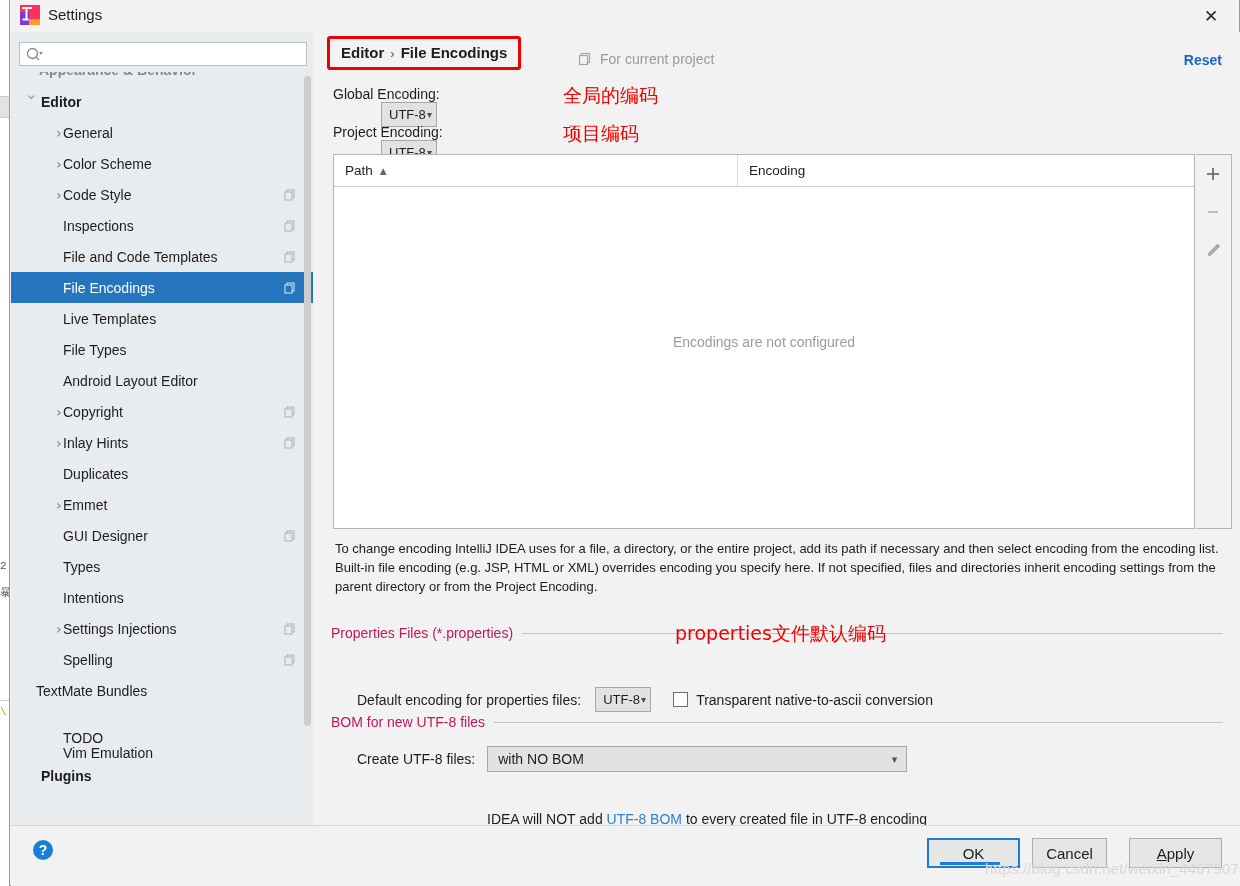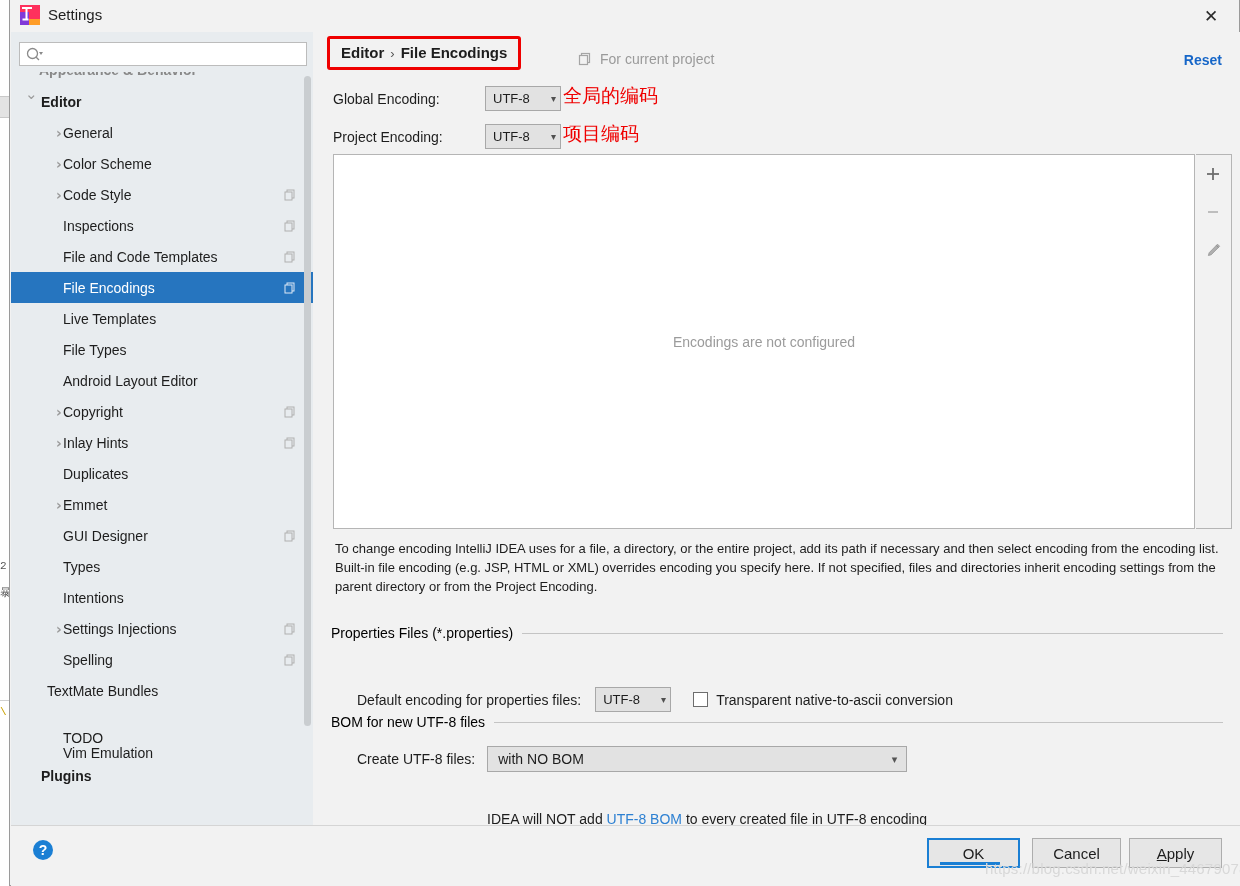--- a/index.html
+++ b/index.html
@@ -246,28 +246,29 @@
     cursor: pointer;
     font-weight: bold;
   }
 
   .enc-row {
     position: absolute;
     left: 20px;
     display: flex;
     align-items: center;
     white-space: nowrap;
+    flex-direction: column;
   }
   .enc-row .enc-label {
     font-size: 14px;
     color: #1d1d1d;
     width: 152px;
   }
   .combo-sm {
-    width: 76px;
+    width: 56px;
     height: 25px;
     background: #e2e2e2;
     border: 1px solid #a8a8a8;
     box-sizing: border-box;
     display: flex;
     align-items: center;
     padding: 0 4px 0 7px;
     cursor: pointer;
     font-size: 13px;
     color: #1d1d1d;
@@ -362,21 +363,21 @@
   
   .section-head {
     position: absolute;
     left: 18px;
     width: 892px;
     display: flex;
     align-items: center;
   }
   .section-head .sh-label {
     font-size: 14px;
-    color: #000000;
+    color: #be185d;
     white-space: nowrap;
     padding-right: 9px;
   }
   .section-head .sh-line {
     flex: 1;
     height: 1px;
     background: #c4c4c4;
   }
 
   .sub-row {
@@ -456,21 +457,21 @@
     justify-content: center;
     font-size: 15px;
     color: #1d1d1d;
     cursor: pointer;
   }
   #btn-ok {
     left: 916px; width: 93px;
     border: 2px solid #1a7fd4;
     background: #e6e6e6;
   }
-  #btn-cancel { left: 1021px; width: 89px; }
+  #btn-cancel { left: 1021px; width: 75px; }
   #btn-apply  { left: 1118px; width: 93px; }
   #btn-apply .u { text-decoration: underline; }
 
   #watermark {
     position: absolute;
     left: 985px; top: 860px;
     font-size: 15px;
     color: #d8d8d8;
     white-space: nowrap;
     pointer-events: none;
@@ -621,21 +622,21 @@
           </svg>
         </div>
         <div class="tree-row lvl1">
           <span class="tlabel" style="margin-left: 52px;">Spelling</span>
           <svg class="copy-badge" viewBox="0 0 11 12">
             <rect x="3" y="1" width="7" height="8" fill="none" stroke="#b0b0b0" stroke-width="1"></rect>
             <rect x="1" y="3" width="7" height="8" fill="#e8ecef" stroke="#b0b0b0" stroke-width="1"></rect>
           </svg>
         </div>
         <div class="tree-row lvl1">
-          <span class="tlabel" style="margin-left: 36px; text-align: right;">TextMate Bundles</span>
+          <span class="tlabel" style="margin-left: 25px; text-align: right;">TextMate Bundles</span>
         </div>
         <div class="tree-row lvl1">
           <span class="tlabel" style="margin-left: 52px; margin-top: 32px;">TODO</span>
         </div>
         <div class="tree-row lvl1">
           <span class="tlabel" style="margin-left: 52px;">Vim Emulation</span>
         </div>
         <div class="tree-row lvl0 partial-bottom">
           <span class="tlabel" style="margin-left: 30px;">Plugins</span>
         </div>
@@ -671,20 +672,29 @@
     <div class="enc-row" style="top:92px">
       <span class="enc-label">Project Encoding:</span>
       <div class="combo-sm">
         <span class="cv">UTF-8</span>
         <span class="carat">▾</span>
       </div>
     </div>
     <div class="note-cn" style="left:250px; top:89px;">项目编码</div>
 
     <div id="table-area">
+      <div id="table-header">
+        <div class="th" id="th-path">
+          <span>Path</span>
+          <span class="sort-arrow">▲</span>
+        </div>
+        <div class="th" id="th-enc">
+          <span>Encoding</span>
+        </div>
+      </div>
       <div id="table-empty">Encodings are not configured</div>
     </div>
 
     <div id="table-side">
       <div class="side-btn">
         <svg width="16" height="16" viewBox="0 0 16 16">
             <line x1="8" y1="2" x2="8" y2="14" stroke="#6e6e6e" stroke-width="1.8"></line>
             <line x1="2" y1="8" x2="14" y2="8" stroke="#6e6e6e" stroke-width="1.8"></line>
           </svg>
       </div>
@@ -700,20 +710,21 @@
         </svg>
       </div>
     </div>
 
     <div id="desc">To change encoding IntelliJ IDEA uses for a file, a directory, or the entire project, add its path if necessary and then select encoding from the encoding list. Built-in file encoding (e.g. JSP, HTML or XML) overrides encoding you specify here. If not specified, files and directories inherit encoding settings from the parent directory or from the Project Encoding.</div>
 
     <div class="section-head" style="top:593px">
       <span class="sh-label">Properties Files (*.properties)</span>
       <span class="sh-line"></span>
     </div>
+    <div class="note-cn" style="left:362px; top:589px;">properties文件默认编码</div>
 
     <div class="sub-row" style="left:44px; top:655px">
       <span class="sub-label" style="margin-right:14px">Default encoding for properties files:</span>
       <div class="combo-sm">
         <span class="cv">UTF-8</span>
         <span class="carat">▾</span>
       </div>
       <div style="width:22px"></div>
       <div class="chk-box"></div>
       <span class="sub-label">Transparent native-to-ascii conversion</span>

